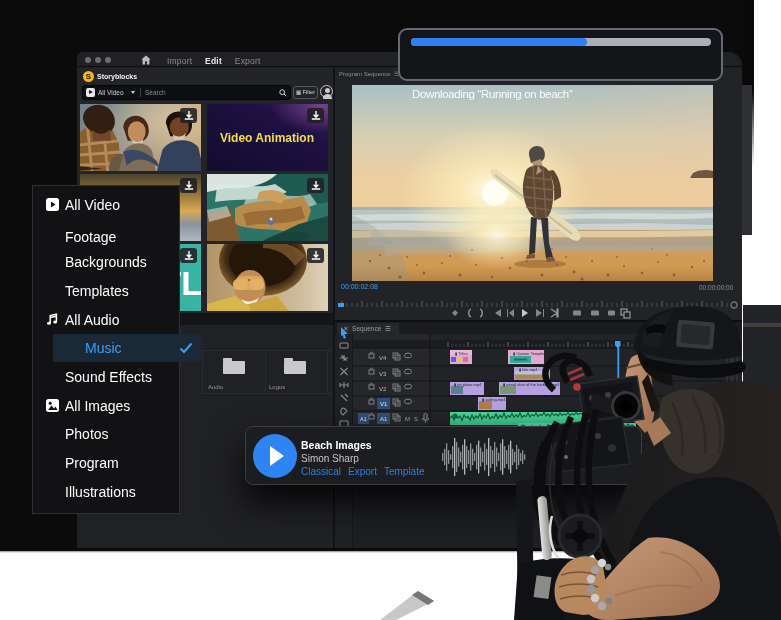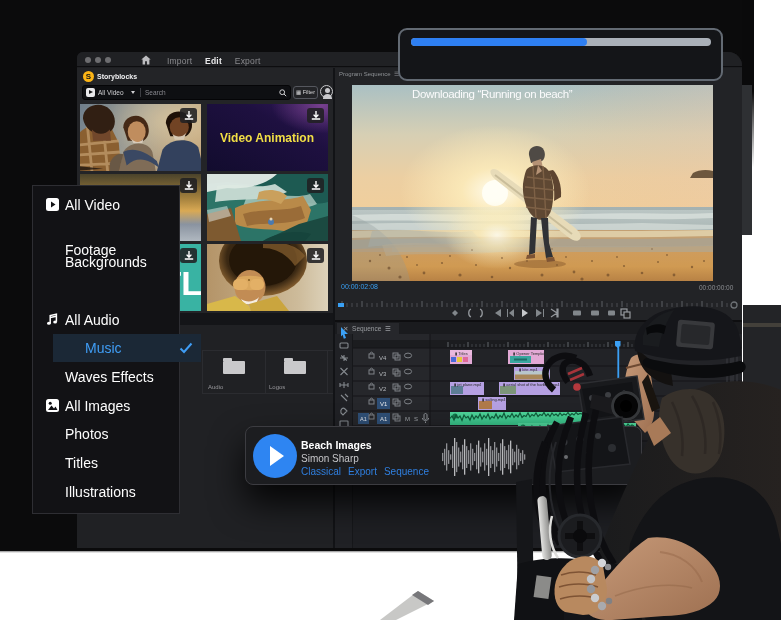--- a/index.html
+++ b/index.html
@@ -757,75 +757,78 @@
   </div>
 
   <div class="abs" id="menu">
     <div class="mitem" style="top:5px;">
       <svg class="ic" viewBox="0 0 13 13">
           <rect width="13" height="13" rx="2.5" fill="#fff"></rect>
           <path d="M5 3.5 L9.5 6.5 L5 9.5 Z" fill="#121215"></path>
         </svg>
       <span>All Video</span>
     </div>
-    <div class="mitem" style="top:50px;">
+    <div class="mitem" style="top:37px;">
         <span>Footage</span>
       </div>
     <div class="mitem" style="top:62px;">
         <span>Backgrounds</span>
+      </div>
+    <div class="mitem" style="top:91px;">
+        <span>Templates</span>
       </div>
     <div class="mitem" style="top:120px;">
       <svg class="ic" viewBox="0 0 13 13">
           <path d="M4.2 10.2 L4.2 2.6 L10.4 1.2 L10.4 8.8" fill="none" stroke="#fff" stroke-width="1.5"></path>
           <ellipse cx="2.9" cy="10.3" rx="1.9" ry="1.5" fill="#fff"></ellipse>
           <ellipse cx="9.1" cy="8.9" rx="1.9" ry="1.5" fill="#fff"></ellipse>
           <path d="M4.2 4.6 L10.4 3.2" stroke="#fff" stroke-width="1.5"></path>
         </svg>
       <span>All Audio</span>
     </div>
     <div class="mitem" id="music-row" style="top:148px;height:28px;margin-left:20px;">
       <span>Music</span>
       <svg style="position:absolute;left:126px;top:8px;" width="14" height="12" viewBox="0 0 14 12">
           <path d="M1.5 6.5 L5 10 L12.5 1.5" fill="none" stroke="#3f9df5" stroke-width="2"></path>
         </svg>
     </div>
     <div class="mitem" style="top:177px;">
-        <span>Waves Effects</span>
+        <span>Sound Effects</span>
       </div>
     <div class="mitem" style="top:234px;">
         <span>Photos</span>
       </div>
     <div class="mitem" style="top:206px;">
       <svg class="ic" viewBox="0 0 13 13">
           <rect width="13" height="13" rx="2.5" fill="#fff"></rect>
           <circle cx="4.2" cy="4.2" r="1.5" fill="#121215"></circle>
           <path d="M2 11 L5.5 6.5 L8 9.5 L9.5 7.5 L11.5 11 Z" fill="#121215"></path>
         </svg>
       <span>All Images</span>
     </div>
     <div class="mitem" style="top:263px;">
-        <span>Titles</span>
+        <span>Program</span>
       </div>
     <div class="mitem" style="top:292px;text-align:right;">
         <span>Illustrations</span>
       </div>
   </div>
 
   <div class="abs" id="toast">
     <div id="ptrack">
         <div id="pfill"></div>
       </div>
     <div id="toasttext">Downloading “Running on beach”</div>
   </div>
 
   <div class="abs" id="card">
     <div id="playbtn"></div>
     <div id="ct1">Beach Images</div>
     <div id="ct2">Simon Sharp</div>
-    <div id="ct3"><b>Classical</b><b>Export</b><b>Sequence</b></div>
+    <div id="ct3"><b>Classical</b><b>Export</b><b>Template</b></div>
     <svg id="wave" width="84" height="44">
       <g fill="#8f9094">
         <rect x="0" y="17.9" width="1.3" height="8.2"></rect>
           <rect x="2" y="13.8" width="1.3" height="16.4"></rect>
         <rect x="4" y="8.3" width="1.3" height="27.3"></rect>
           <rect x="6" y="15.2" width="1.3" height="13.7"></rect>
         <rect x="8" y="19.3" width="1.3" height="5.4"></rect>
           <rect x="10" y="11.1" width="1.3" height="21.9"></rect>
         <rect x="12" y="3.0" width="1.3" height="38.0" fill="#b9babd"></rect>
           <rect x="14" y="7.0" width="1.3" height="30.1"></rect>

